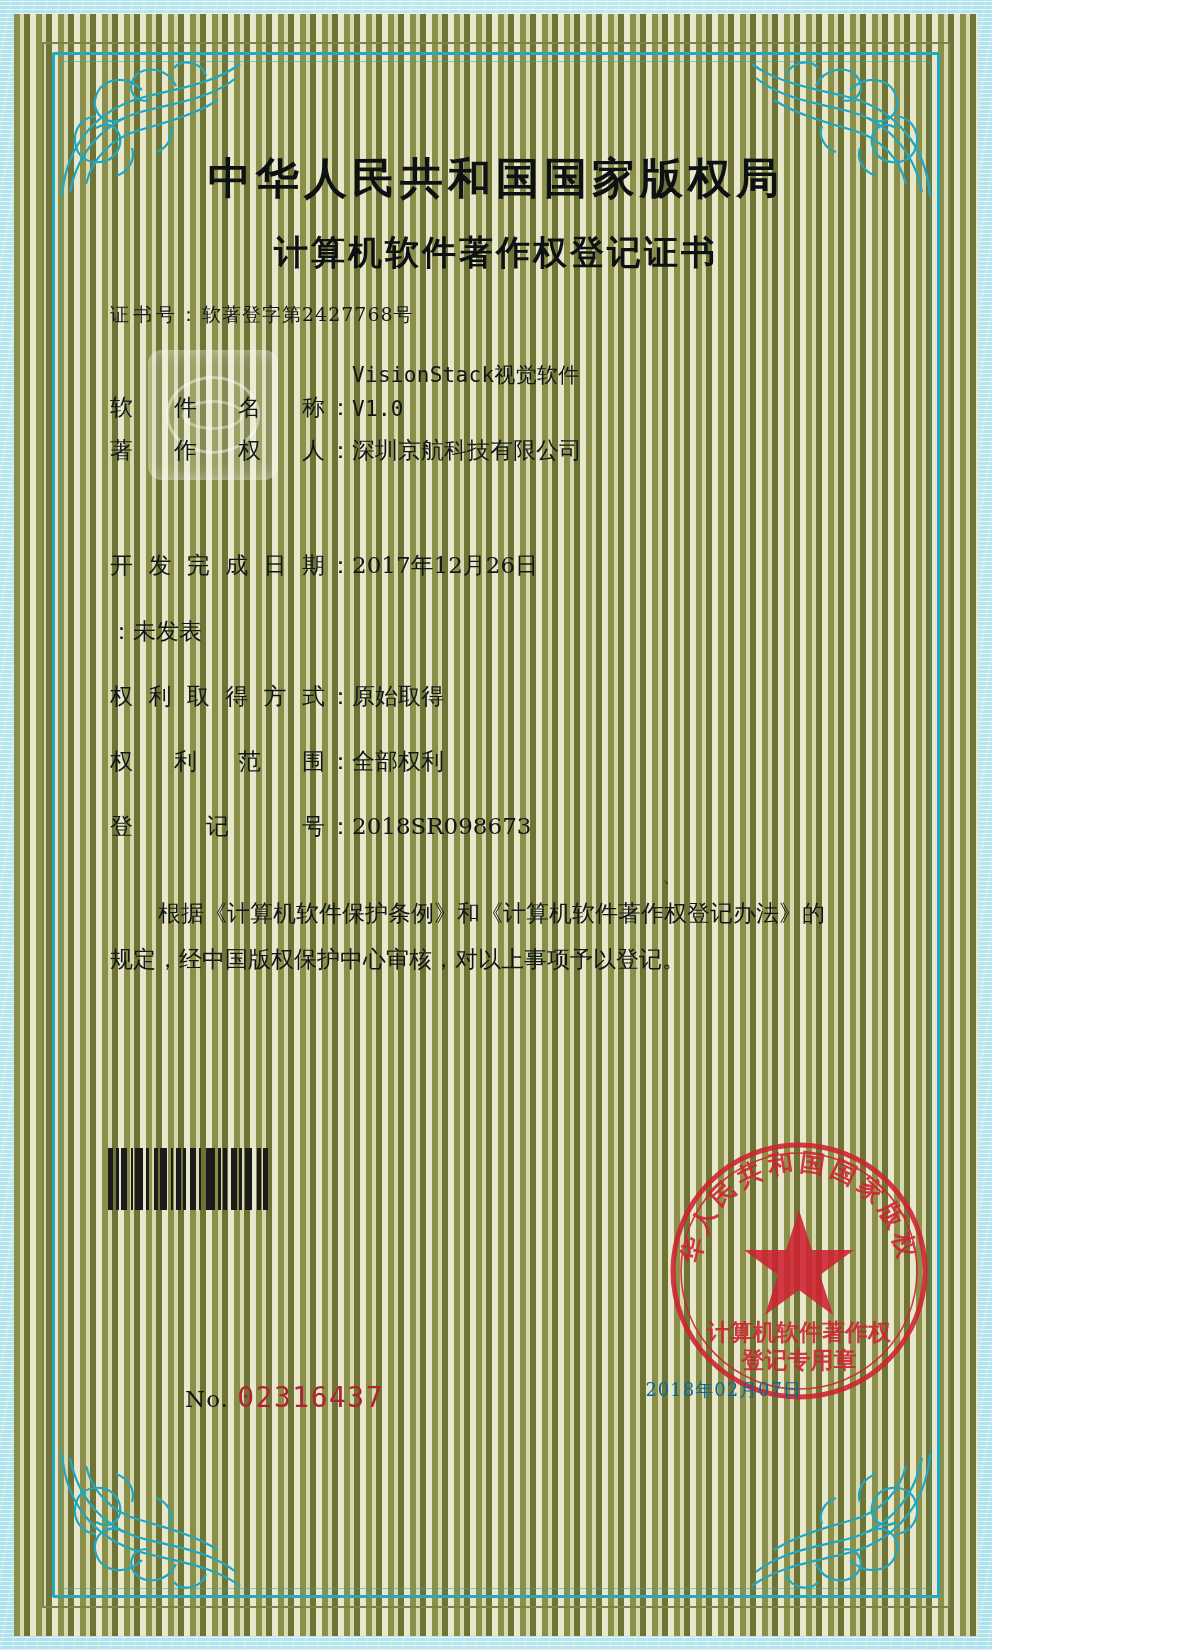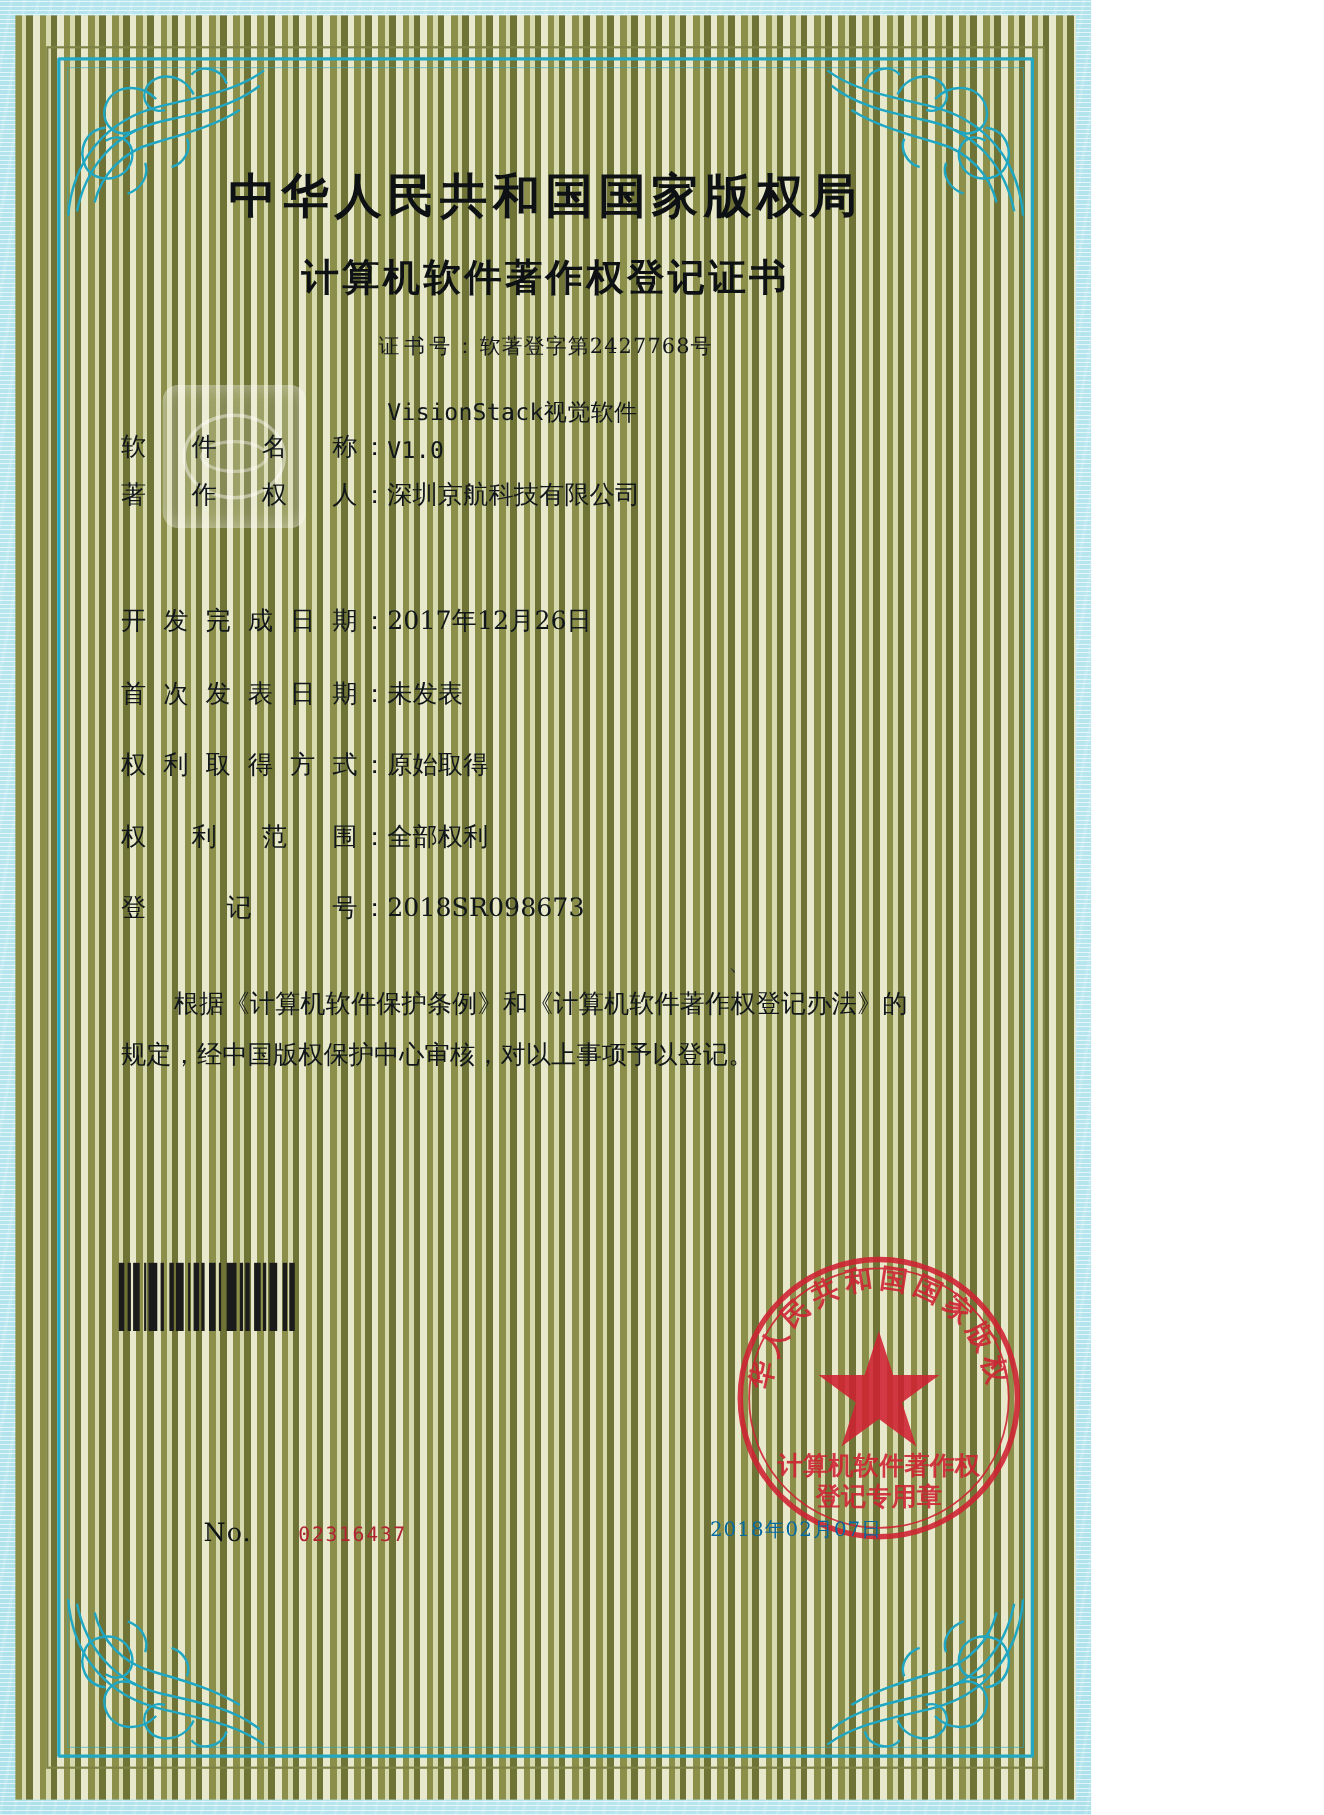--- a/index.html
+++ b/index.html
@@ -115,21 +115,21 @@
   .title-sub {
     text-align: center;
     font-size: 34px;
     font-weight: bold;
     letter-spacing: 3px;
     margin-top: 22px;
     color: #0d1114;
     font-family: "DejaVu Serif", serif;
   }
   .cert-no {
-    text-align: center;
+    text-align: left;
     margin-top: 26px;
     font-size: 19px;
     letter-spacing: 1px;
     color: #14181c;
     font-family: "DejaVu Serif", serif;
   }
   .cert-no .label { letter-spacing: 4px; }
 
   .field-block { margin-top: 30px; }
   .field-row {
@@ -215,23 +215,22 @@
     left: 185px;
     top: 1381px;
     font-size: 23px;
     color: #0f1417;
     font-family: "DejaVu Serif", serif;
     letter-spacing: 1px;
   }
   .footer-no .num {
     font-family: "DejaVu Sans Mono", monospace;
     color: #b02432;
-    font-size: 18px;
+    font-size: 28px;
     letter-spacing: 1.5px;
-    margin-left: 34px;
   }
   .footer-date {
     position: absolute;
     right: 190px;
     top: 1378px;
     font-size: 18px;
     color: #0369a1;
     font-family: "DejaVu Serif", serif;
     letter-spacing: 1px;
   }
@@ -371,21 +370,20 @@
 
     <div class="fields-lower">
 
       <div class="field-row">
         <span class="field-label">开发完成日期</span>
         <span class="field-colon">：</span>
         <span class="field-value">2017年12月26日</span>
       </div>
 
       <div class="field-row">
-        <span class="field-label">首次发表日期</span>
         <span class="field-colon">：</span>
         <span class="field-value">未发表</span>
       </div>
 
       <div class="field-row">
         <span class="field-label">权利取得方式</span>
         <span class="field-colon">：</span>
         <span class="field-value">原始取得</span>
       </div>
 

